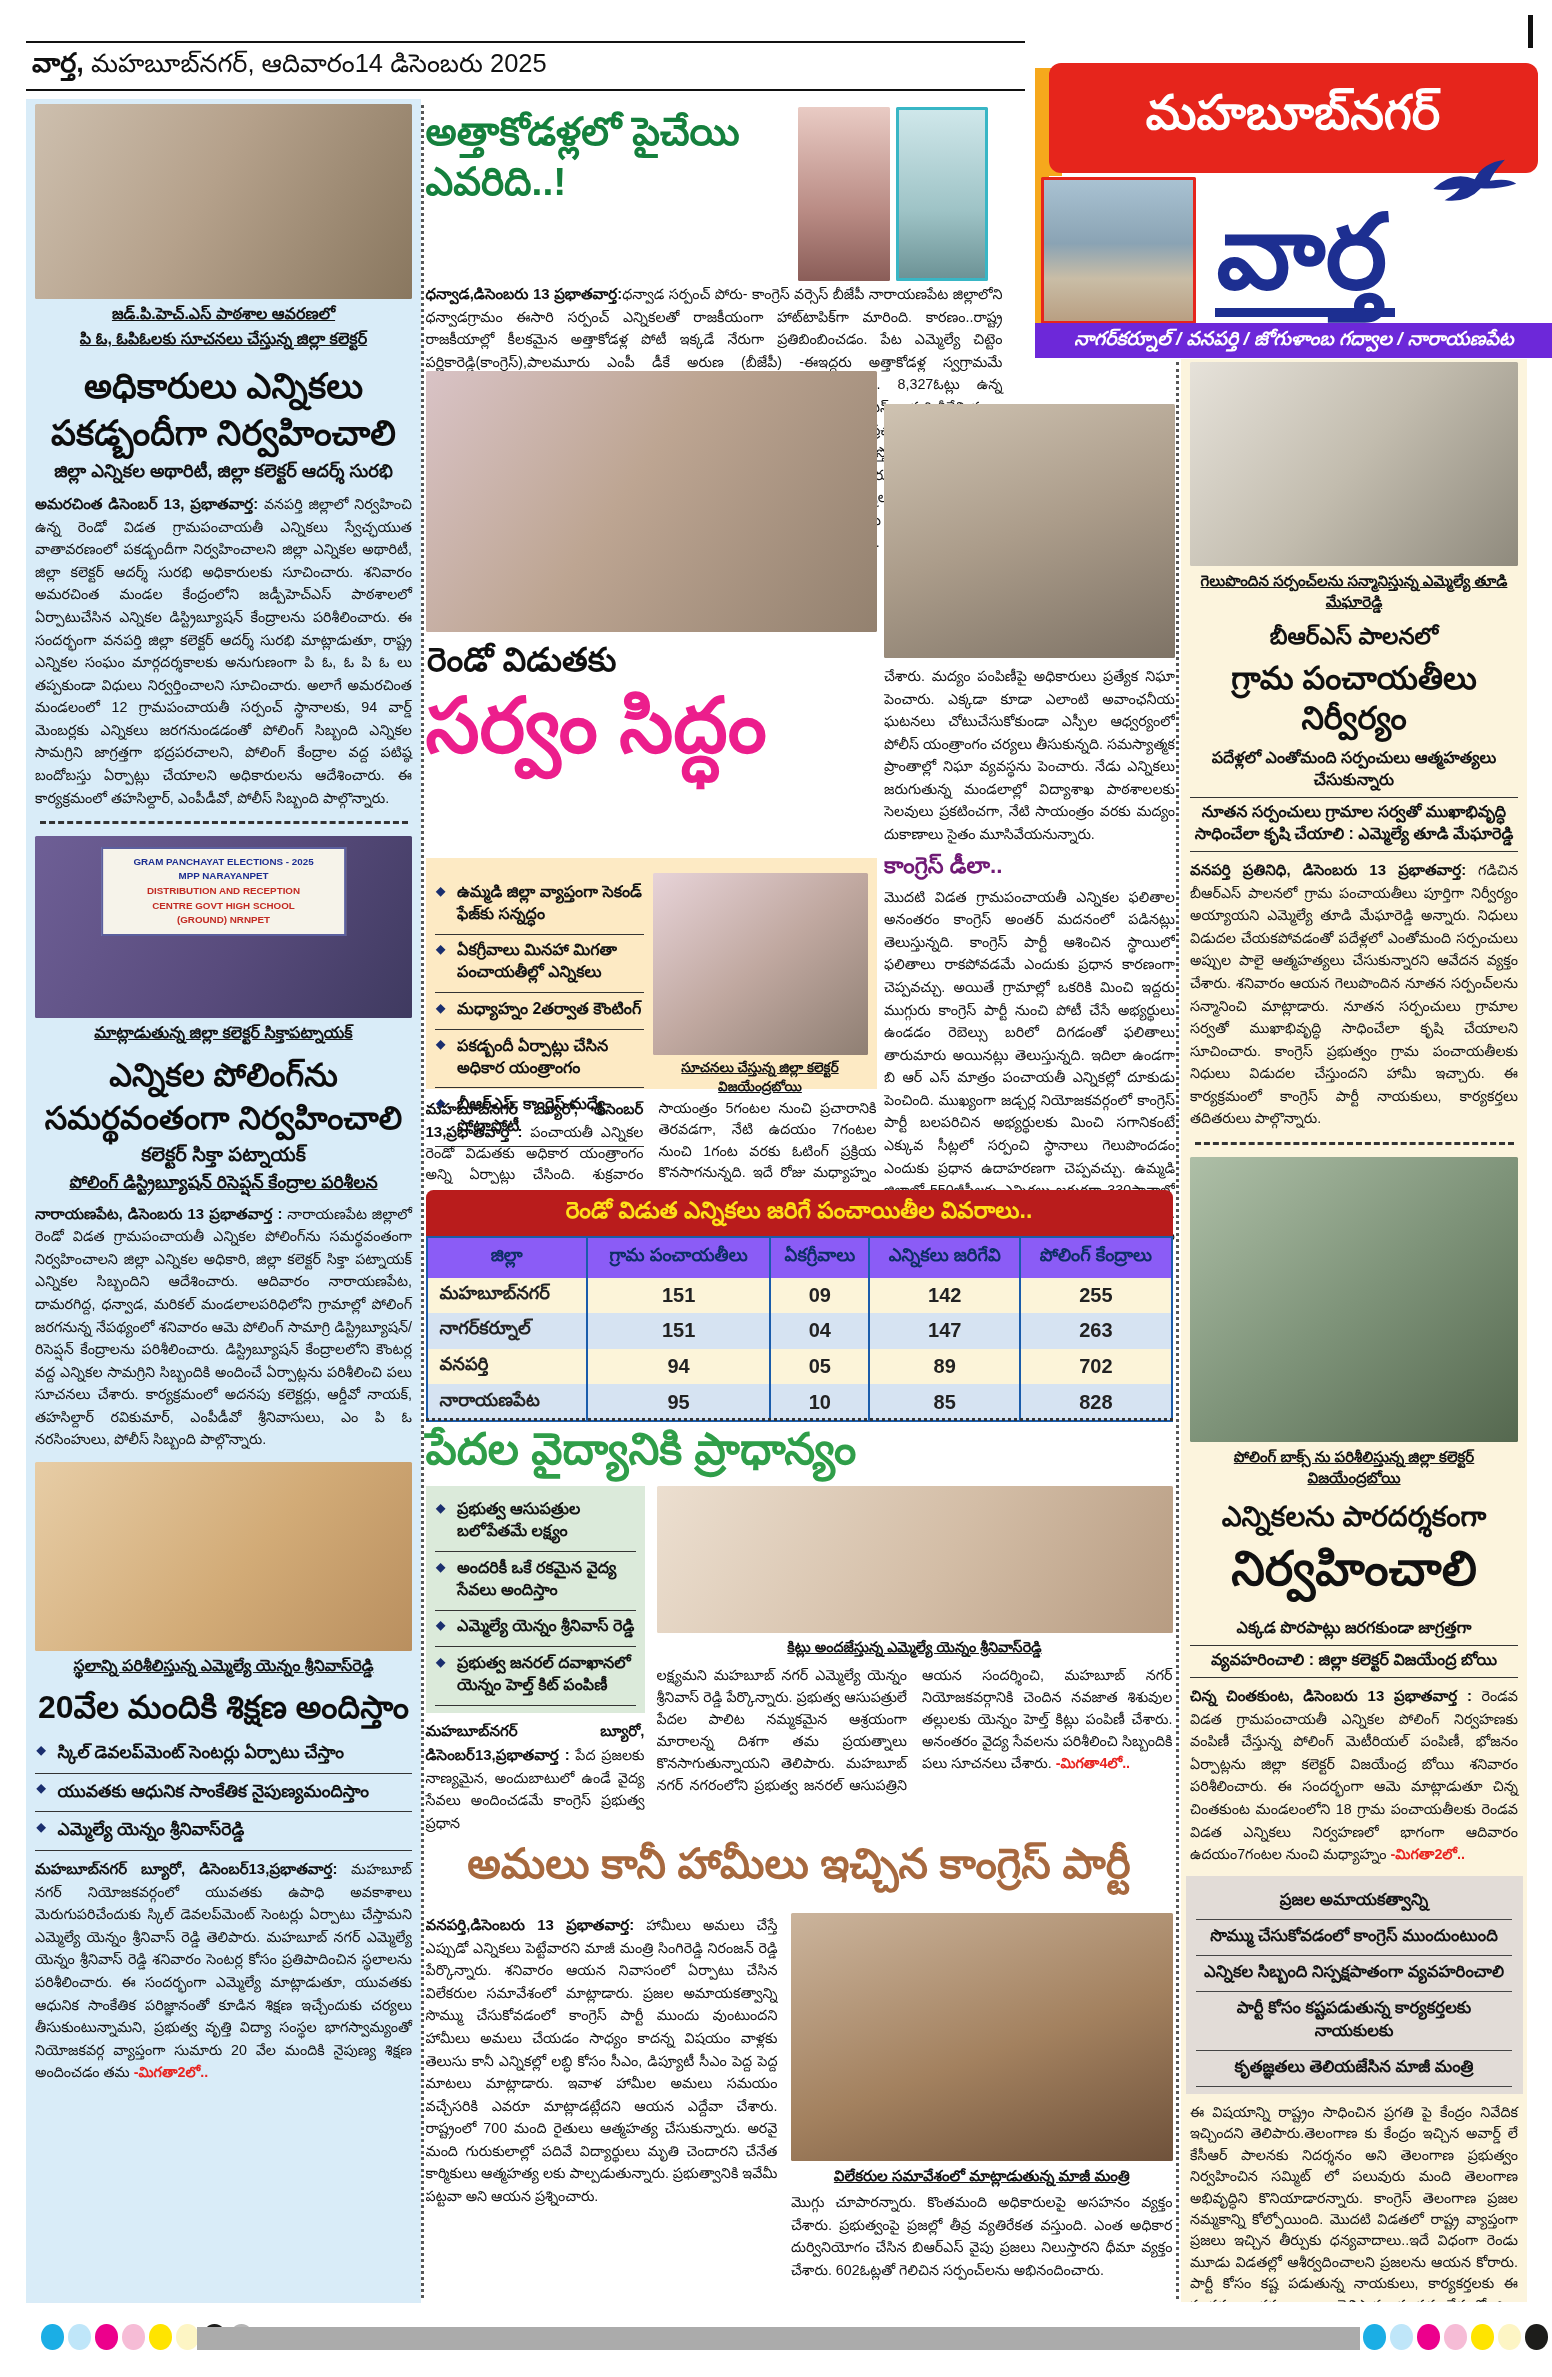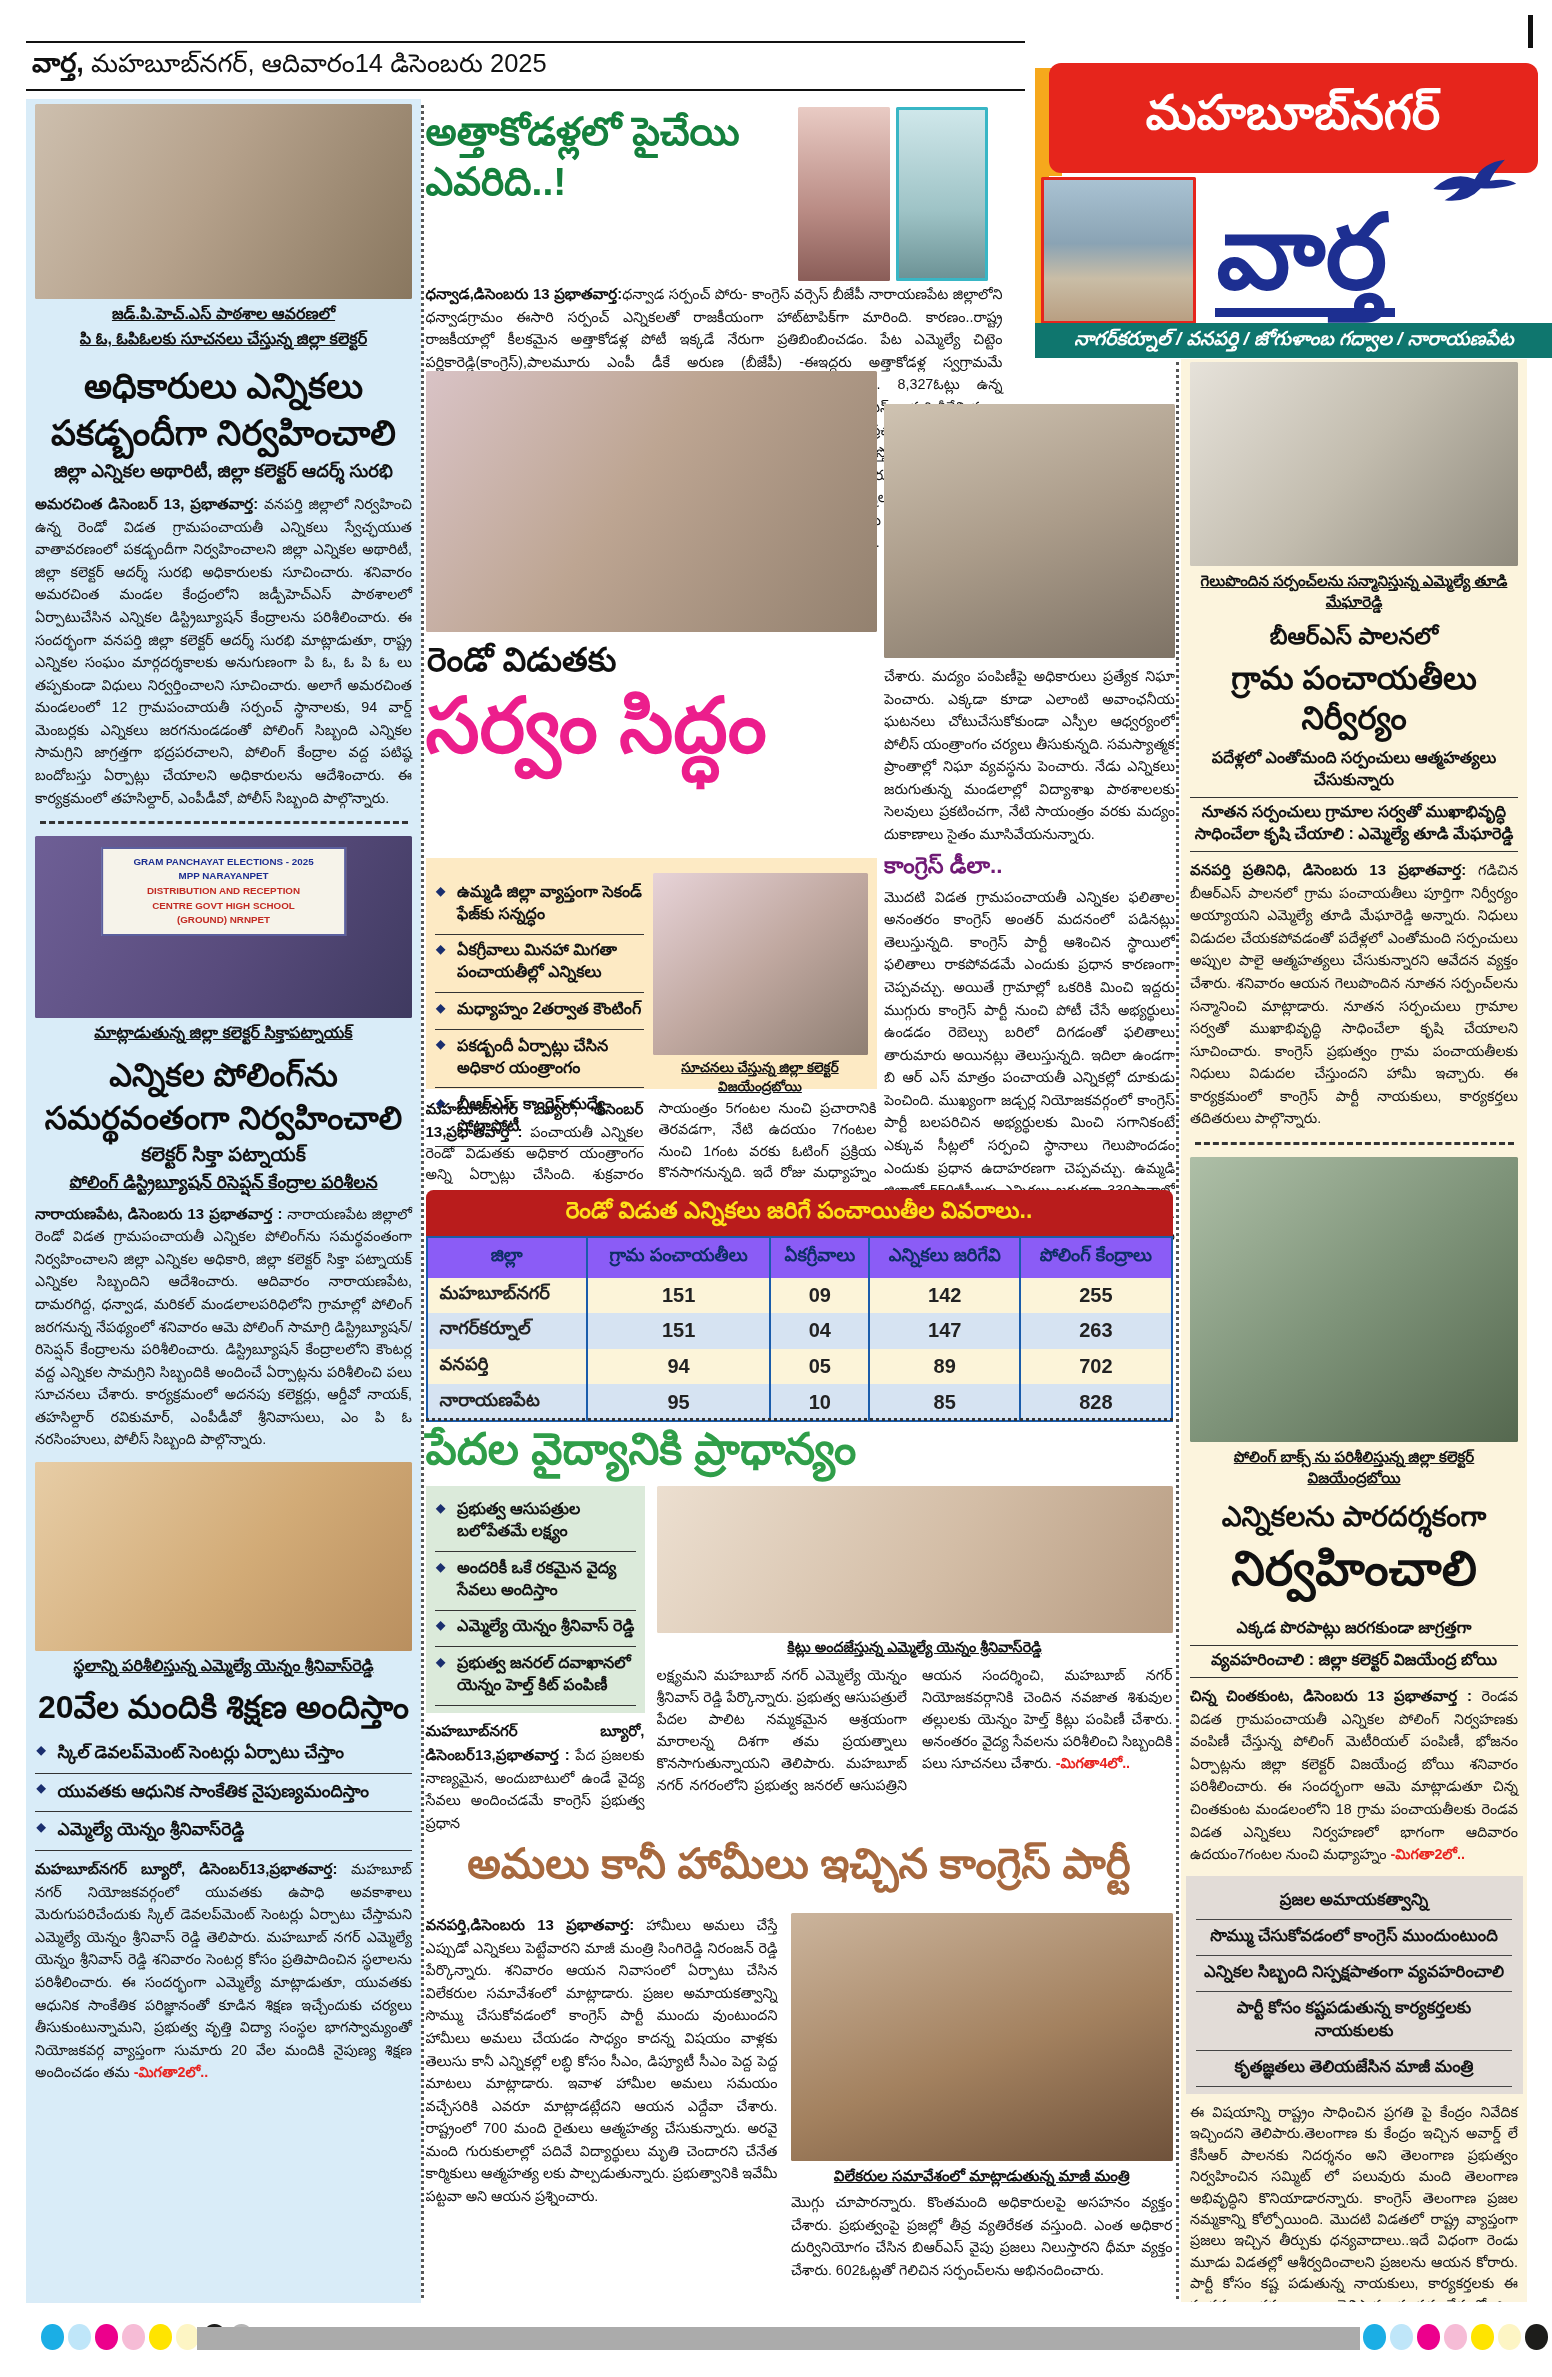--- a/index.html
+++ b/index.html
@@ -14,21 +14,21 @@
   .masthead{position:absolute;left:1035px;top:63px;width:518px;height:294px;}
   .mh-orange{position:absolute;left:0;top:4.5px;width:27px;height:290px;background:#f6a81c;}
   .mh-red{position:absolute;left:13.5px;top:0;width:489px;height:110px;background:#e6251c;border-radius:12px;
           display:flex;align-items:center;justify-content:center;color:#fff;font-size:48px;font-weight:bold;}
   .mh-white{position:absolute;left:13.5px;top:113px;width:489px;height:144px;background:#fff;}
   .mh-dam{position:absolute;left:6px;top:114px;width:149px;height:141px;border:3.8px solid #e6251c;
           background:linear-gradient(180deg,#a9c2d2 0%,#8aa3b4 45%,#c9bda6 70%,#b99f82 100%);}
   .mh-brand{position:absolute;left:180px;top:119px;width:315px;height:135px;display:flex;align-items:flex-end;}
   .mh-brand-text{font-size:104px;font-weight:bold;color:#1d2f91;line-height:1;border-bottom:9px solid #1d2f91;padding:0 7.5px 4.5px 1.5px;}
   .mh-dove{position:absolute;right:10.5px;top:-27px;}
-  .mh-strip{position:absolute;left:0;top:260px;width:518px;height:35px;background:#0f766e;color:#fff;
+  .mh-strip{position:absolute;left:0;top:260px;width:518px;height:35px;background:#6d28d9;color:#fff;
             display:flex;align-items:center;justify-content:center;font-size:19px;font-weight:bold;font-style:italic;}
   
   .left-rail{position:absolute;left:26px;top:99px;width:395px;height:2204px;background:#d9ecf8;
              padding:4.5px 9px;box-sizing:border-box;overflow:hidden;}
   .right-rail{position:absolute;left:1181px;top:359px;width:346px;height:1943px;background:#fcf4dd;
               padding:3px 9px;box-sizing:border-box;overflow:hidden;}
   .sep-v{position:absolute;border-left:3.8px dotted #555;}
   .center{position:absolute;left:424px;top:99px;width:751px;height:2204px;overflow:hidden;}
   
   .ph{position:relative;overflow:hidden;border-radius:1.5px;}

